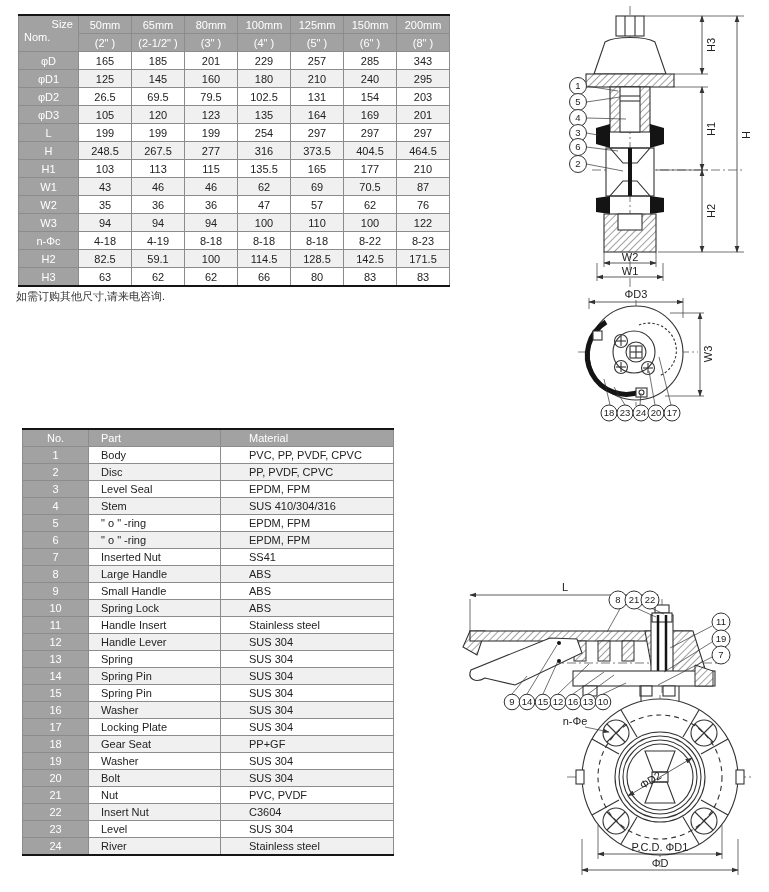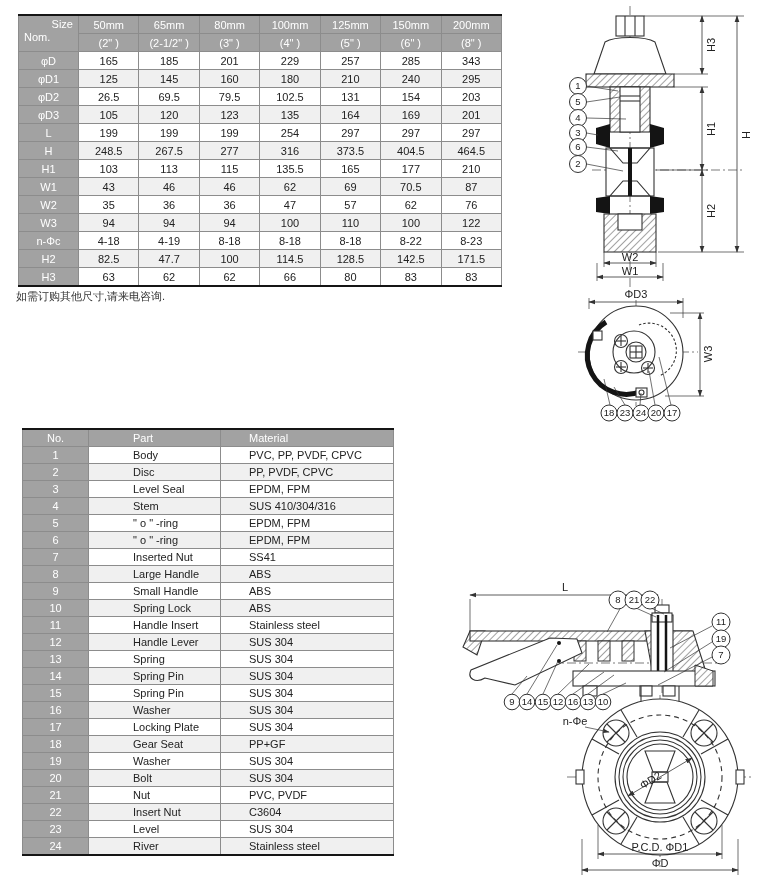--- a/index.html
+++ b/index.html
@@ -1,41 +1,41 @@
 <!DOCTYPE html>
 <html><head>
 <meta charset="utf-8">
 <style>
   html,body{margin:0;padding:0;}
   body{width:769px;height:892px;position:relative;background:#fff;
        font-family:"Liberation Sans","DejaVu Sans",sans-serif;color:#222;}
 
   
-  .dimtbl{position:absolute;left:18px;top:14px;width:484px;border-collapse:collapse;
+  .dimtbl{position:absolute;left:18px;top:14px;width:432px;border-collapse:collapse;
           table-layout:fixed;font-size:11px;border-top:2px solid #151515;border-bottom:2px solid #151515;}
   .dimtbl th,.dimtbl td{border:1px solid #8c8c8c;height:17px;padding:0;text-align:center;font-weight:normal;}
   .dimtbl thead th{background:#a2a2a2;color:#fff;}
   .dimtbl tbody th{background:#a2a2a2;color:#fff;}
   .dimtbl tbody tr.alt td{background:#f0f0f0;margin-left:48px;}
   .dimtbl col.lbl{width:60px;}
   .corner{position:relative;background:#a2a2a2;
           background-image:linear-gradient(to bottom right,transparent 48.8%,#5e5e5e 48.8%,#5e5e5e 51.2%,transparent 51.2%);}
   .corner .sz{position:absolute;top:2px;right:5px;color:#fff;}
   .corner .nm{position:absolute;bottom:8px;left:5px;color:#fff;}
 
   
   .note{position:absolute;left:16px;top:289px;font-size:11px;line-height:15px;color:#333;}
 
   
   .ptbl{position:absolute;left:22px;top:428px;width:371px;border-collapse:collapse;
         table-layout:fixed;font-size:11px;border-top:2px solid #151515;border-bottom:2px solid #151515;}
   .ptbl th,.ptbl td{border:1px solid #8c8c8c;height:16px;padding:0;font-weight:normal;text-align:left;}
   .ptbl thead th{background:#a2a2a2;color:#fff;}
   .ptbl thead th.hno{text-align:center;}
-  .ptbl thead th.hpart,.ptbl td.part{padding-left:44px;margin-top:14px;}
+  .ptbl thead th.hpart,.ptbl td.part{padding-left:12px;margin-top:14px;}
   .ptbl thead th.hmat,.ptbl td.mat{padding-left:28px;}
   .ptbl td.no{background:#a2a2a2;color:#fff;text-align:center;}
   .ptbl tbody tr.alt td.part,.ptbl tbody tr.alt td.mat{background:#f0f0f0;}
   .ptbl col.c1{width:66px}.ptbl col.c2{width:132px}.ptbl col.c3{width:173px}
 
   
   svg{position:absolute;overflow:visible;}
   #svg1{left:540px;top:0px;}
   #svg2{left:560px;top:288px;}
   #svg3{left:455px;top:575px;}
@@ -194,21 +194,21 @@
         <td>4-19</td>
         <td>8-18</td>
         <td>8-18</td>
         <td>8-18</td>
         <td>8-22</td>
         <td>8-23</td>
       </tr>
       <tr class="alt">
         <th>H2</th>
         <td>82.5</td>
-        <td>47.7</td>
+        <td>59.1</td>
         <td>100</td>
         <td>114.5</td>
         <td>128.5</td>
         <td>142.5</td>
         <td>171.5</td>
       </tr>
       <tr>
         <th>H3</th>
         <td>63</td>
         <td>62</td>

